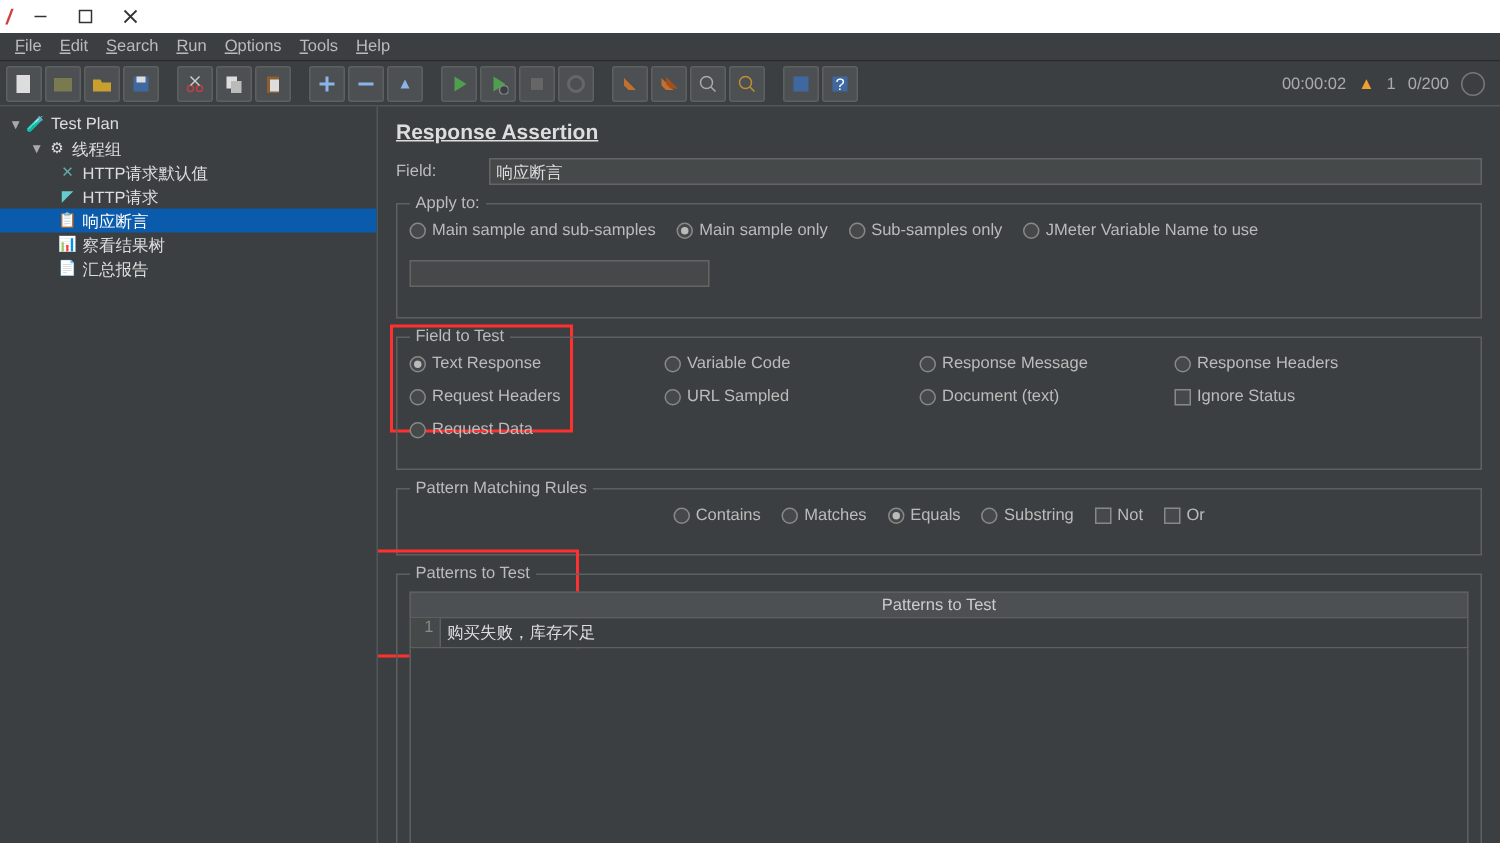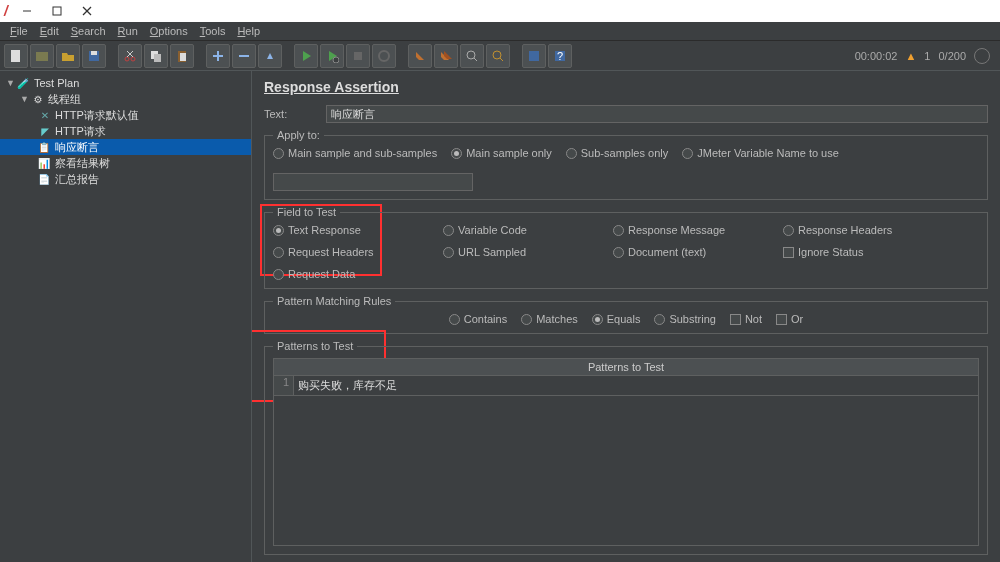--- a/index.html
+++ b/index.html
@@ -29,21 +29,21 @@
 .tnode.indent1 { padding-left: 20px; }
 .tnode.indent2 { padding-left: 38px; }
 .tnode.selected { background: #0a5bac; color: white; }
 
 .editor { flex: 1; background: #3c3f41; padding: 8px 12px; overflow-y: auto; height: 491px; }
 .ed-title { font-size: 14px; font-weight: bold; color: #ddd; margin-bottom: 10px; text-decoration: underline; }
 .row { display: flex; align-items: center; margin-bottom: 6px; gap: 6px; }
 .row label.lbl { width: 56px; color: #bbb; }
 .input { flex: 1; background: #45494a; border: 1px solid #646464; height: 18px; padding: 1px 4px; color: #ddd; }
 
-fieldset { border: 1px solid #5e6060; margin-bottom: 6px; padding: 6px 8px 8px 8px; position: relative; }
+fieldset { border: 1px solid #5e6060; margin-bottom: 6px; padding: 6px 8px 20px 8px; position: relative; }
 fieldset legend { color: #bbb; padding: 0 4px; font-size: 11px; }
 .radiorow { display: flex; align-items: center; gap: 14px; flex-wrap: wrap; }
 .radiorow.center { justify-content: center; align-items: center; }
 .radio, .check { display: flex; align-items: center; gap: 4px; }
 .radio .dot { width: 11px; height: 11px; border-radius: 50%; border: 1px solid #888; background: #45494a; display: flex; align-items: center; justify-content: center; }
 .radio.sel .dot::after { content: ""; width: 5px; height: 5px; border-radius: 50%; background: #bbb; }
 .check .box { width: 11px; height: 11px; border: 1px solid #888; background: #45494a; }
 
 .field-grid { display: grid; grid-template-columns: 170px 170px 170px 170px; row-gap: 10px; }
 .hl-red { position: absolute; border: 2px solid #ff3030; pointer-events: none; }
@@ -251,21 +251,21 @@
     <div class="tnode indent2">
       <span class="ticon">📄</span>
       <span>汇总报告</span>
     </div>
   </div>
 
   <div class="editor">
     <div class="ed-title">Response Assertion</div>
 
     <div class="row">
-      <label class="lbl">Text:</label>
+      <label class="lbl">Field:</label>
       <input class="input" value="响应断言" style="">
     </div>
 
     <fieldset>
       <legend>Apply to:</legend>
       <div class="radiorow">
         <label class="radio">
             <span class="dot"></span>
             <span>Main sample and sub-samples</span>
           </label>

